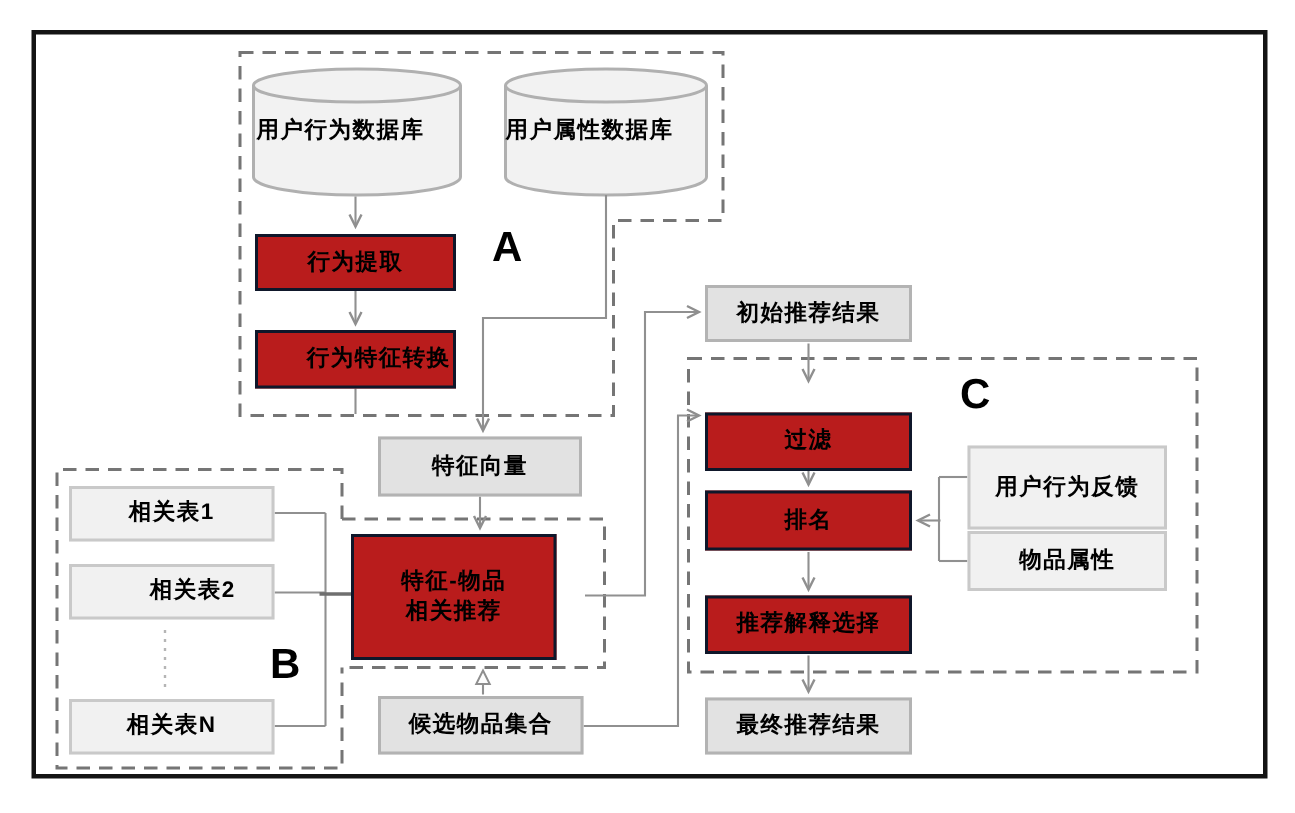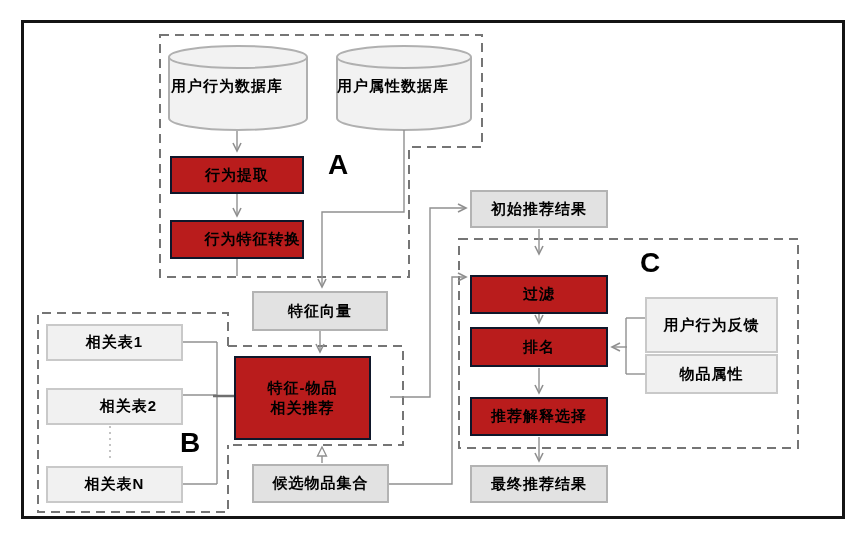--- a/index.html
+++ b/index.html
@@ -19,21 +19,21 @@
   .shade-light{background:#f1f1f1;border:2px solid #c9c9c9;}
   .cyl-label{position:absolute;text-align:left;font-size:15px;font-weight:600;letter-spacing:1px;}
   .section-label{position:absolute;font-size:28px;font-weight:bold;letter-spacing:0;}
   
   .n-cyl1-label{left:171px;top:77px;width:134px;}
   .n-cyl2-label{left:337px;top:77px;width:120px;}
   .n-behavior-extraction{left:170px;top:156px;width:134px;height:38px;}
   .n-behavior-feature-conversion{left:170px;top:220px;width:134px;height:39px;padding-left:31px;}
   .n-feature-vector{left:252px;top:291px;width:136px;height:40px;}
   .n-related-table-1{left:46px;top:324px;width:137px;height:37px;}
-  .n-related-table-2{left:46px;top:388px;width:137px;height:37px;padding-left:28px;}
+  .n-related-table-2{left:46px;top:376px;width:137px;height:37px;padding-left:28px;}
   .n-related-table-n{left:46px;top:466px;width:137px;height:37px;}
   .n-feature-item{left:234px;top:356px;width:137px;height:84px;flex-direction:column;}
   .n-candidate-item-set{left:252px;top:464px;width:137px;height:39px;}
   .n-initial-result{left:470px;top:190px;width:138px;height:38px;}
   .n-filter{left:470px;top:258px;width:138px;height:39px;margin-top:17px;}
   .n-ranking{left:470px;top:327px;width:138px;height:40px;}
   .n-explanation{left:470px;top:397px;width:138px;height:39px;}
   .n-final-result{left:470px;top:465px;width:138px;height:38px;}
   .n-feedback{left:645px;top:297px;width:133px;height:56px;}
   .n-item-attr{left:645px;top:354px;width:133px;height:40px;}

